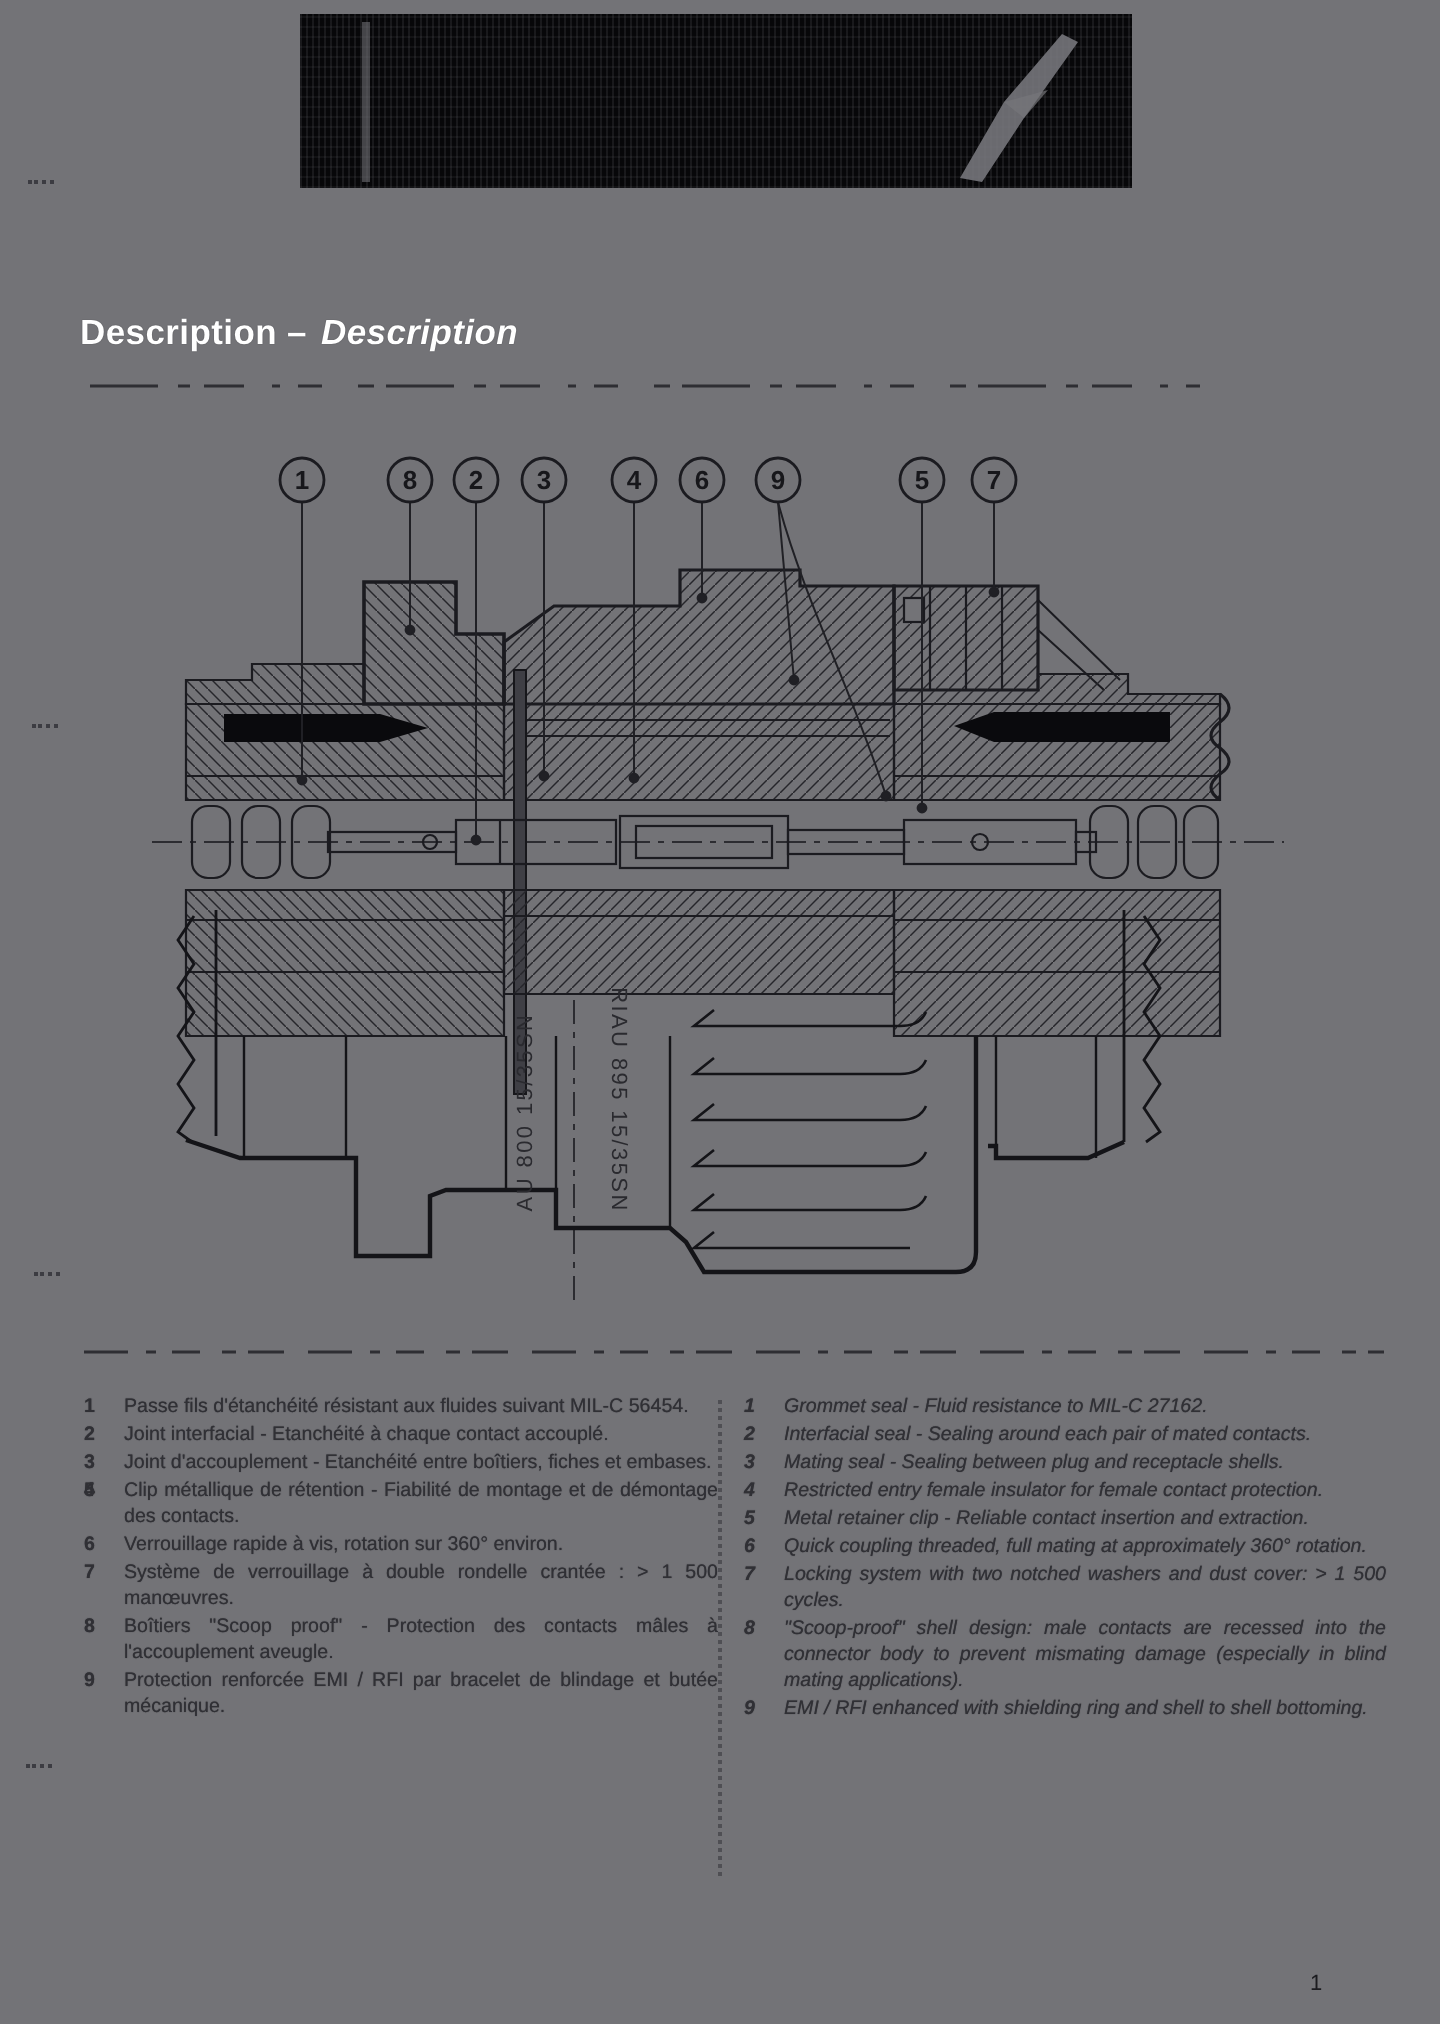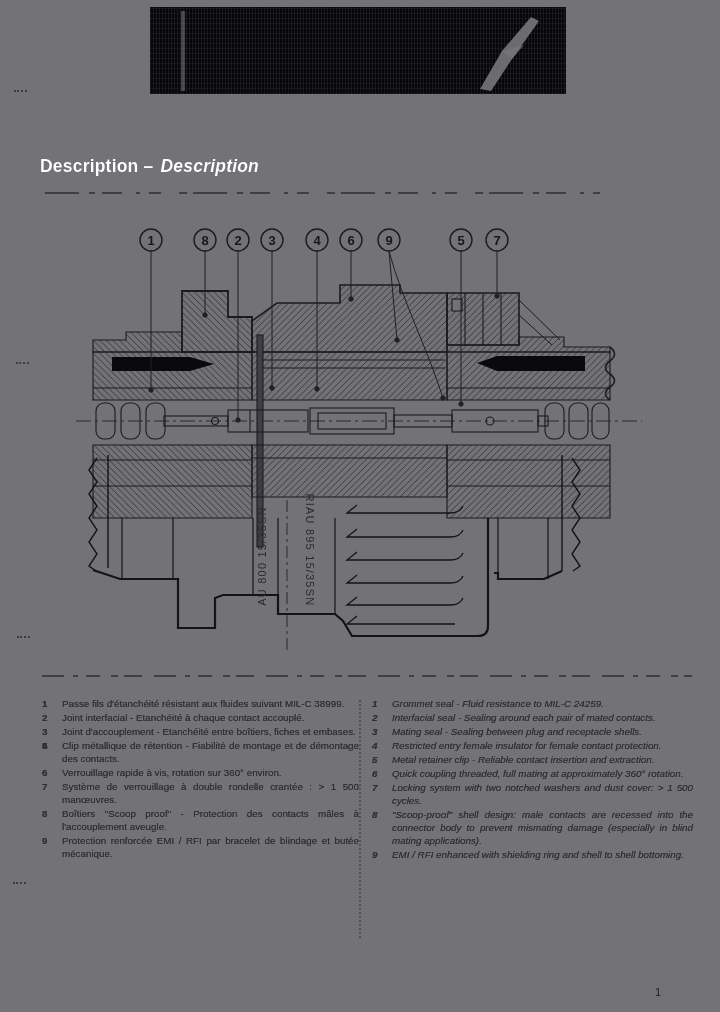--- a/index.html
+++ b/index.html
@@ -268,33 +268,33 @@
           <g>
             <circle cx="497" cy="240" r="11" fill="none" stroke="#1b1b20" stroke-width="1.4"></circle>
             <text x="497" y="244.5" text-anchor="middle" class="callout-num">7</text>
           </g>
         </g>
     </svg>
   </div>
 
   <div class="legend">
     <ol class="fr">
-        <li><span class="num">1</span><span>Passe fils d'étanchéité résistant aux fluides suivant MIL-C 38999.</span></li>
+        <li><span class="num">1</span><span>Passe fils d'étanchéité résistant aux fluides suivant MIL-C 56454.</span></li>
         <li><span class="num">2</span><span>Joint interfacial - Etanchéité à chaque contact accouplé.</span></li>
         <li><span class="num">3</span><span>Joint d'accouplement - Etanchéité entre boîtiers, fiches et embases.</span></li>
         <li><span class="num">4</span></li>
         <li><span class="num">5</span><span>Clip métallique de rétention - Fiabilité de montage et de démontage des contacts.</span></li>
         <li><span class="num">6</span><span>Verrouillage rapide à vis, rotation sur 360° environ.</span></li>
         <li><span class="num">7</span><span>Système de verrouillage à double rondelle crantée : &gt; 1 500 manœuvres.</span></li>
         <li><span class="num">8</span><span>Boîtiers "Scoop proof" - Protection des contacts mâles à l'accouplement aveugle.</span></li>
         <li><span class="num">9</span><span>Protection renforcée EMI / RFI par bracelet de blindage et butée mécanique.</span></li>
       </ol>
     <div class="col-divider"></div>
     <ol class="en">
-        <li><span class="num">1</span><span>Grommet seal - Fluid resistance to MIL-C 24259.</span></li>
+        <li><span class="num">1</span><span>Grommet seal - Fluid resistance to MIL-C 27162.</span></li>
         <li><span class="num">2</span><span>Interfacial seal - Sealing around each pair of mated contacts.</span></li>
         <li><span class="num">3</span><span>Mating seal - Sealing between plug and receptacle shells.</span></li>
         <li><span class="num">4</span><span>Restricted entry female insulator for female contact protection.</span></li>
         <li><span class="num">5</span><span>Metal retainer clip - Reliable contact insertion and extraction.</span></li>
         <li><span class="num">6</span><span>Quick coupling threaded, full mating at approximately 360° rotation.</span></li>
         <li><span class="num">7</span><span>Locking system with two notched washers and dust cover: &gt; 1 500 cycles.</span></li>
         <li><span class="num">8</span><span>"Scoop-proof" shell design: male contacts are recessed into the connector body to prevent mismating damage (especially in blind mating applications).</span></li>
         <li><span class="num">9</span><span>EMI / RFI enhanced with shielding ring and shell to shell bottoming.</span></li>
       </ol>
   </div>

